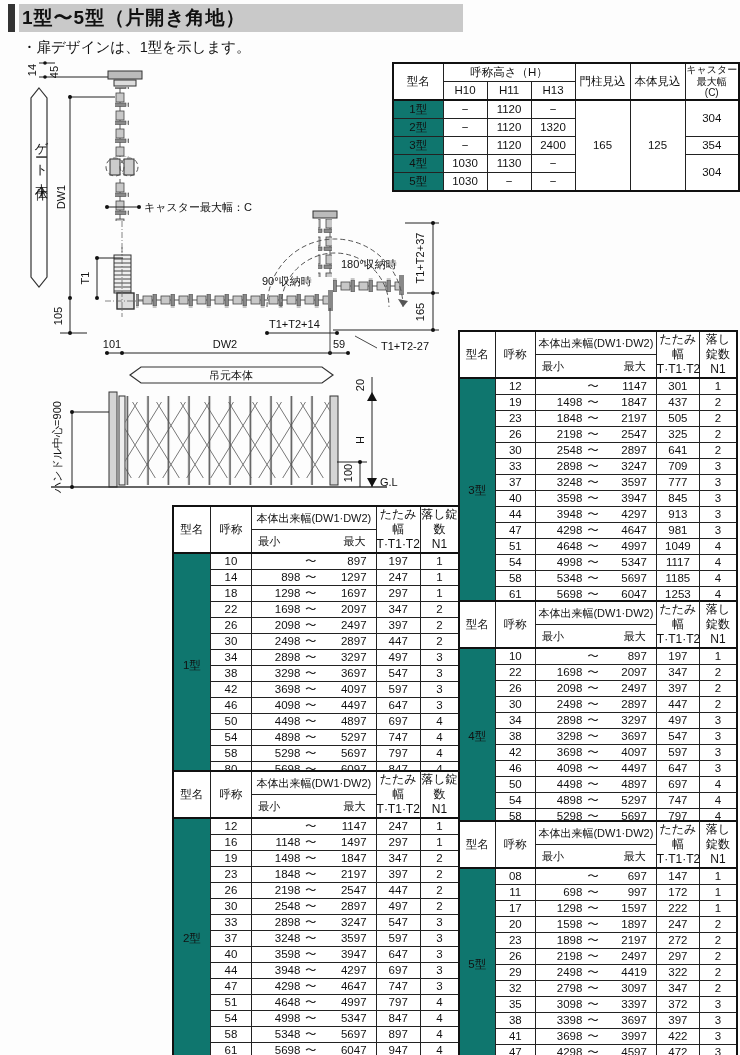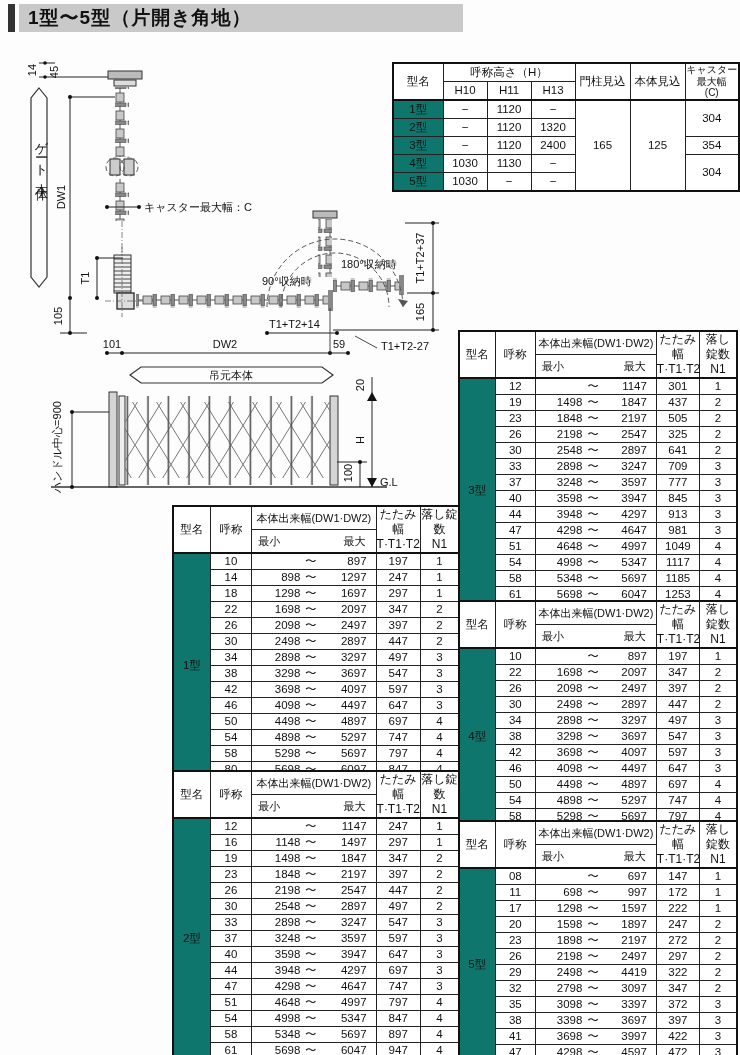--- a/index.html
+++ b/index.html
@@ -2,21 +2,21 @@
 <html><head>
 <meta charset="utf-8">
 <style>
   html,body{margin:0;padding:0;background:#fff;}
   #page{position:relative;width:740px;height:1055px;background:#fdfdfd;overflow:hidden;
         font-family:"Liberation Sans","DejaVu Sans",sans-serif;color:#111;}
 
   
   .title-accent{position:absolute;left:8px;top:4px;width:7px;height:28px;background:#333;}
   .title-bar{position:absolute;left:19px;top:4px;width:444px;height:28px;background:#c9c9c9;
-             display:flex;align-items:center;padding-left:9px;box-sizing:border-box;}
+             display:flex;align-items:center;padding-left:3px;box-sizing:border-box;}
   .title-bar h1{font-size:19px;margin:0;font-weight:bold;letter-spacing:1px;}
   .note{position:absolute;left:22px;top:38px;font-size:14.5px;}
 
   
   table{border-collapse:collapse;table-layout:fixed;background:#fff;}
   th,td{border:1px solid #222;text-align:center;font-weight:normal;padding:0;line-height:1.1;}
 
   
   .spec-table{position:absolute;left:392px;top:62px;width:346px;border:2px solid #111;font-size:11.5px;}
   .spec-table thead{border-bottom:2px solid #111;}
@@ -57,20 +57,21 @@
           font-size:13px;letter-spacing:4px;}
 </style>
 </head>
 <body>
 <div id="page">
 
   <div class="title-accent"></div>
   <div class="title-bar">
     <h1>1型〜5型（片開き角地）</h1>
   </div>
+  <div class="note">・扉デザインは、1型を示します。</div>
 
   <svg id="diagram" width="710" height="450" viewBox="0 0 710 450">
     <defs>
       <pattern id="chainV" width="14" height="18" patternUnits="userSpaceOnUse">
         <line x1="7" y1="0" x2="7" y2="18" stroke="#555" stroke-width="1"></line>
         <rect x="3" y="2" width="8" height="9" fill="#c8c8c8" stroke="#444" stroke-width="0.8"></rect>
         <rect x="1" y="12" width="12" height="3.5" fill="#8a8a8a" stroke="#444" stroke-width="0.6"></rect>
       </pattern>
       <pattern id="chainH" width="18" height="14" patternUnits="userSpaceOnUse">
         <line x1="0" y1="7" x2="18" y2="7" stroke="#555" stroke-width="1"></line>

